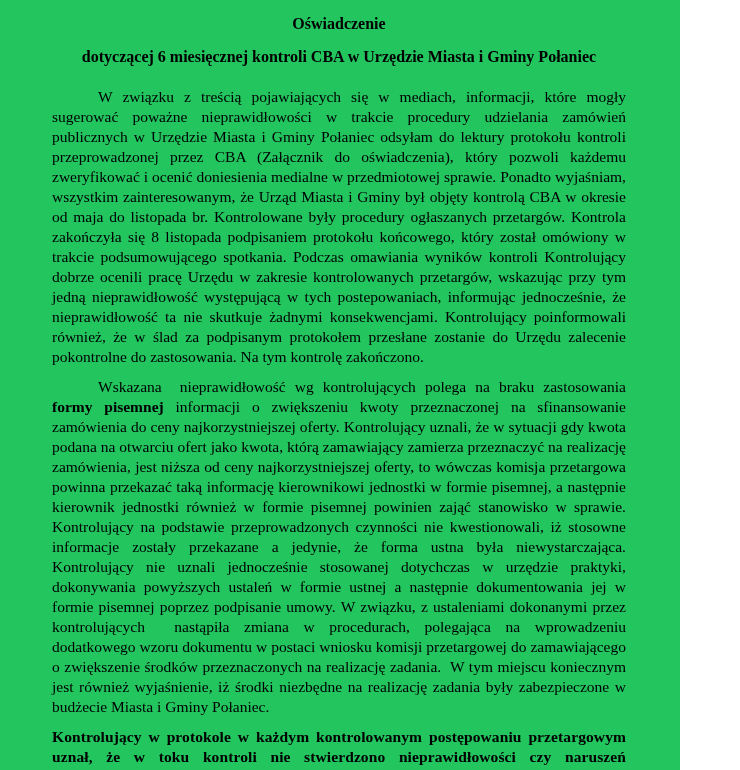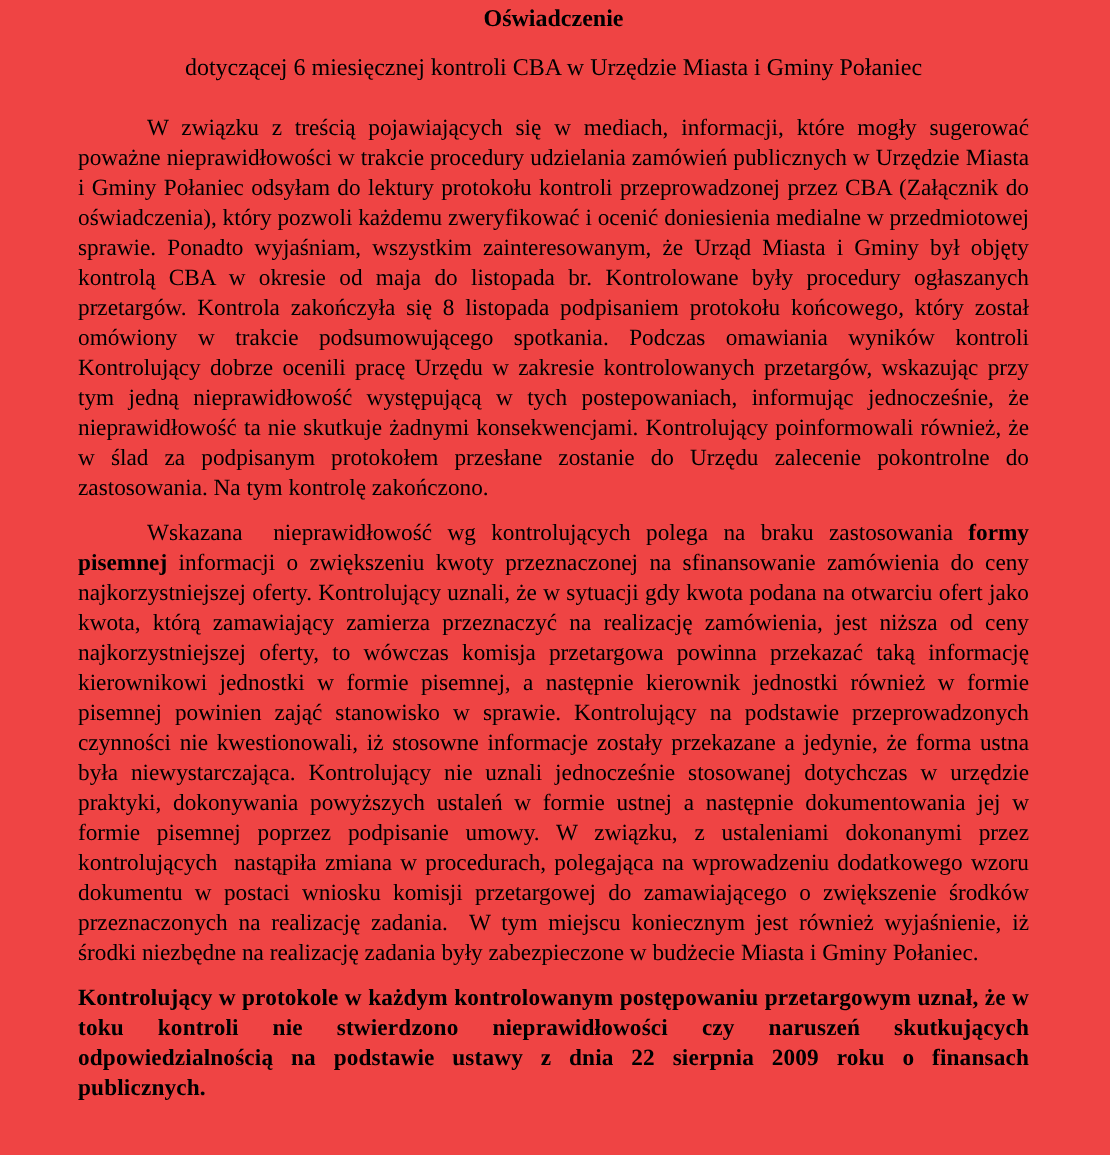--- a/index.html
+++ b/index.html
@@ -2,40 +2,40 @@
 <html lang="pl"><head>
 <meta charset="utf-8">
 <style>
   html, body {
     margin: 0;
     padding: 0;
     background: #ffffff;
   }
   .page {
     position: relative;
-    width: 740px;
+    width: 680px;
     height: 770px;
     box-sizing: border-box;
-    background: #ef4444;
+    background: #22c55e;
     color: #000000;
     font-family: "Liberation Serif", "DejaVu Serif", serif;
-    padding: 4px 54px 0 52px;
+    padding: 15px 54px 0 52px;
     overflow: hidden;
   }
   .doc-title {
     font-size: 16px;
     line-height: 18px;
     font-weight: bold;
     text-align: center;
     margin: 0 0 15px 0;
   }
   .doc-subtitle {
     font-size: 16px;
     line-height: 18px;
-    font-weight: normal;
+    font-weight: bold;
     text-align: center;
     margin: 0 0 0 0;
   }
   .body-para {
     font-size: 15.5px;
     line-height: 20px;
     text-align: justify;
     margin: 0 0 10px 0;
     white-space: pre-wrap;
   }

